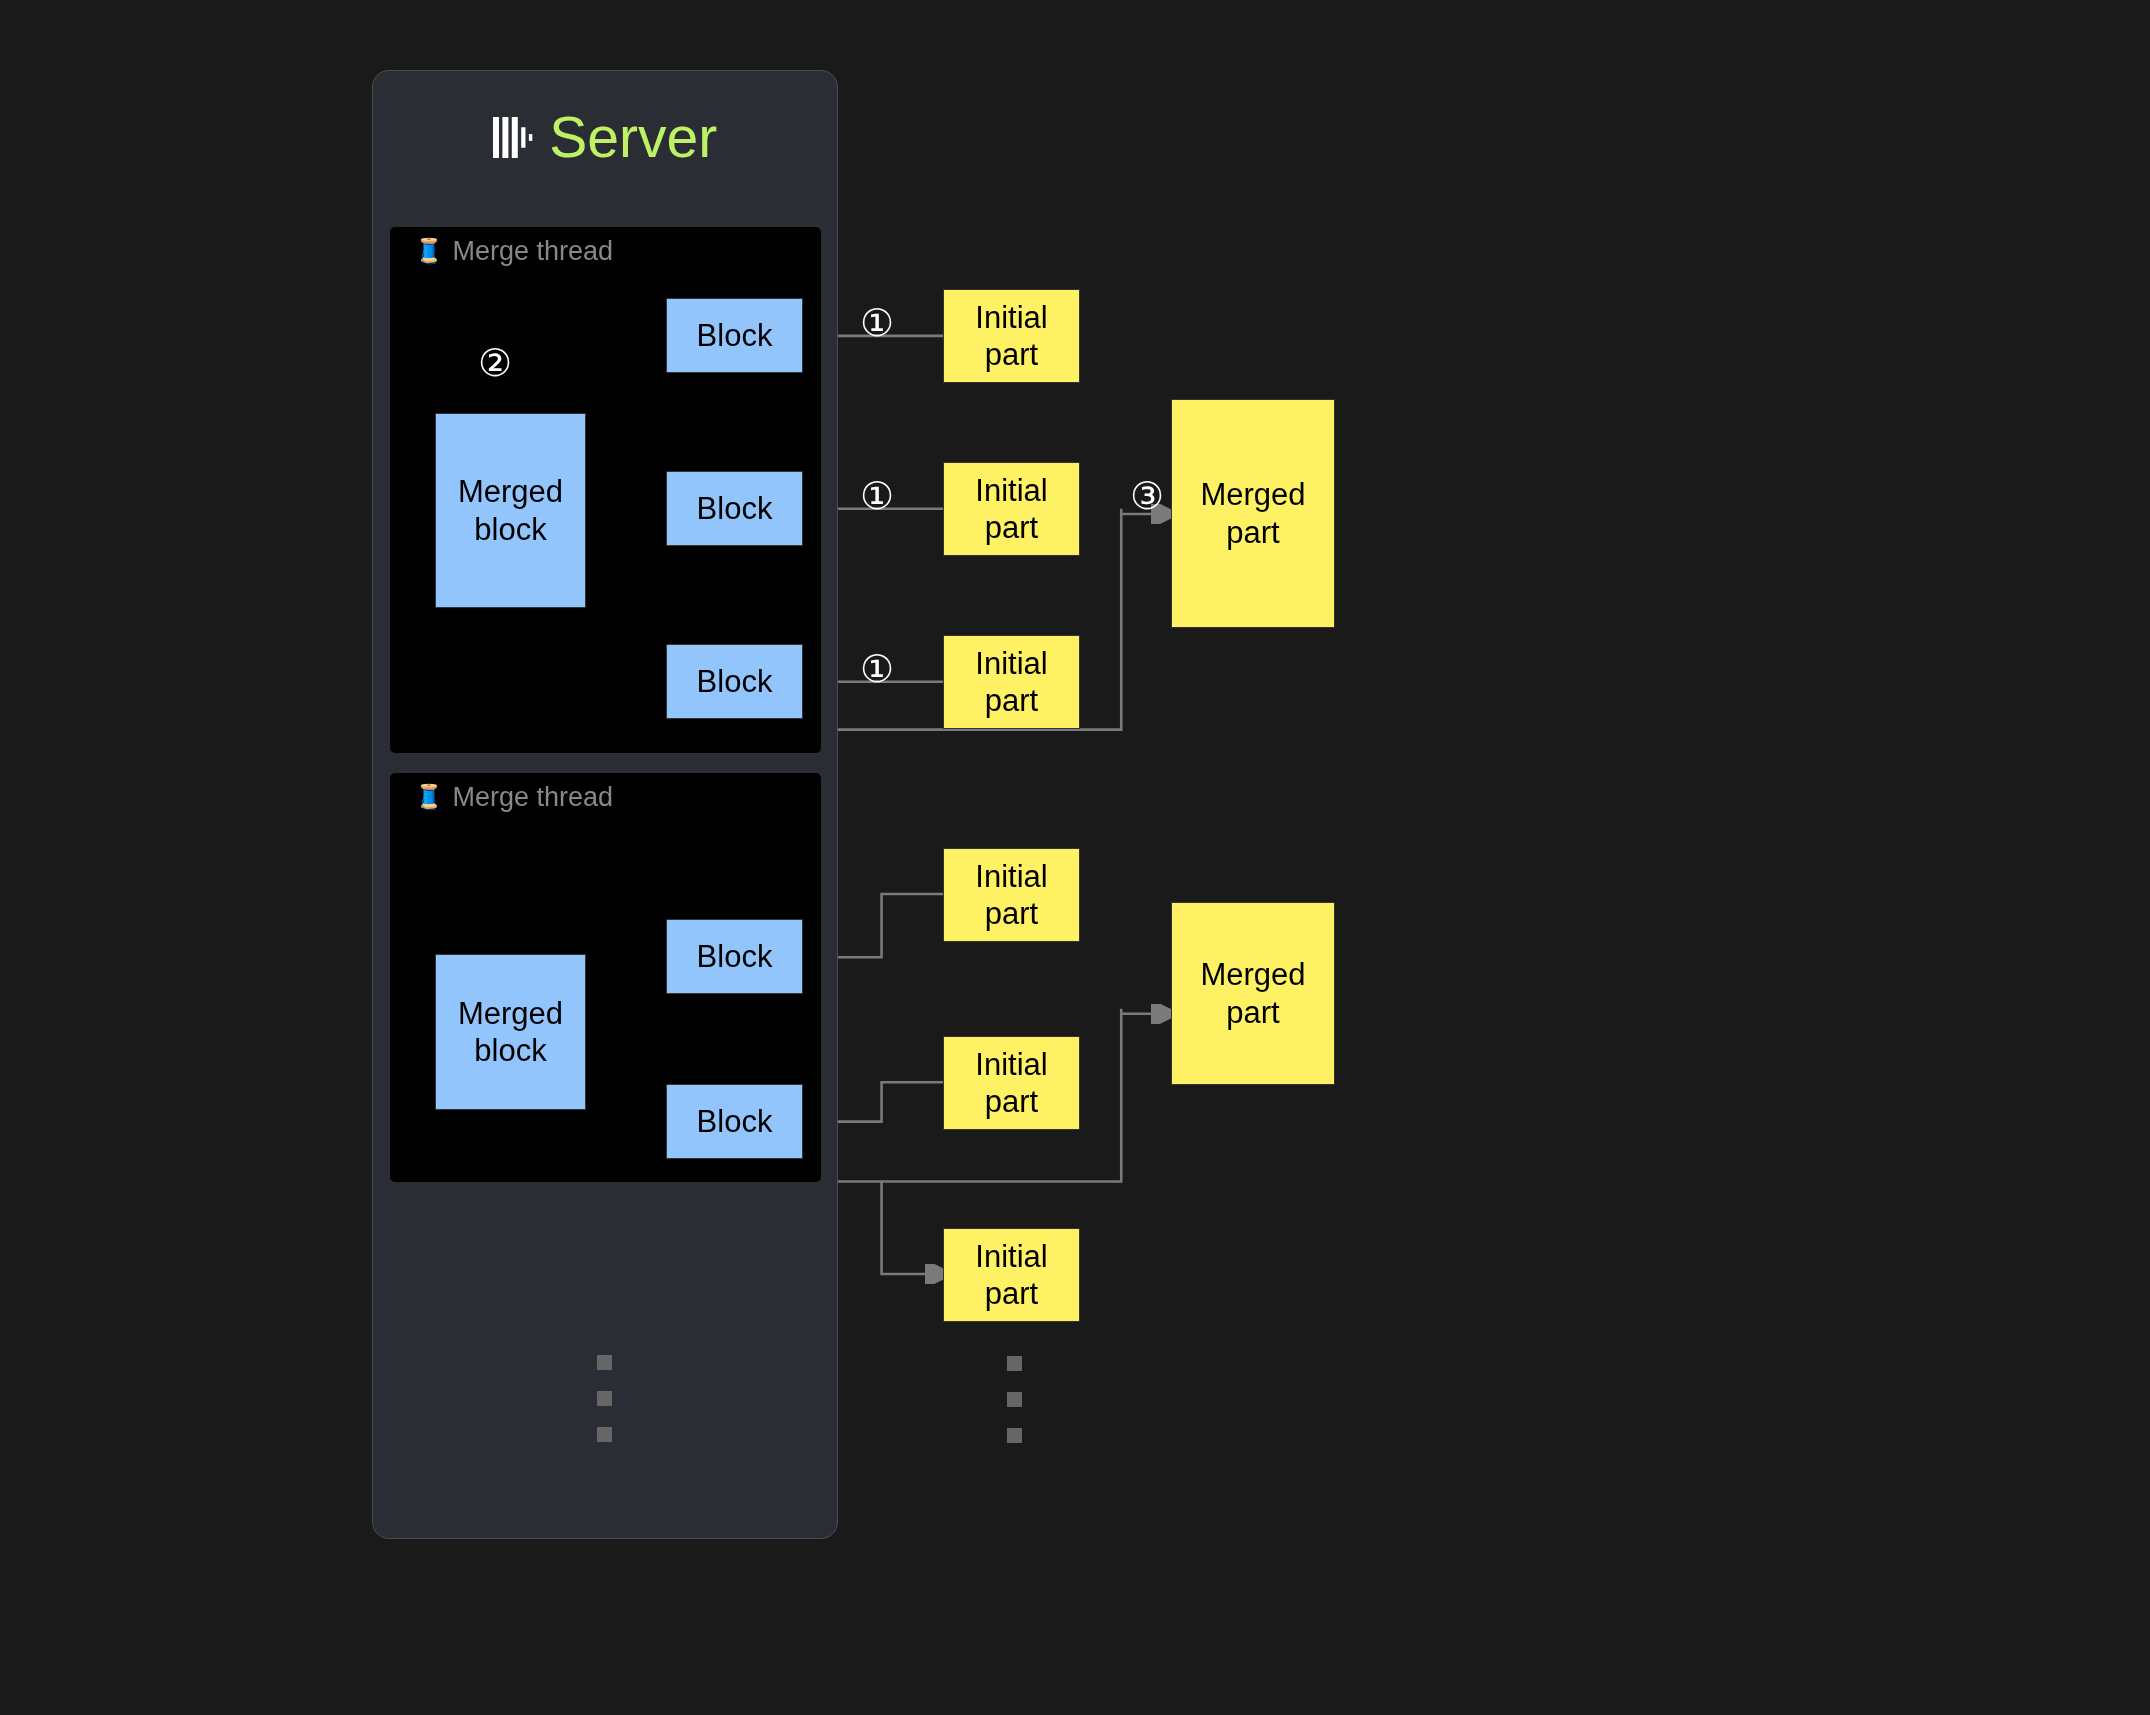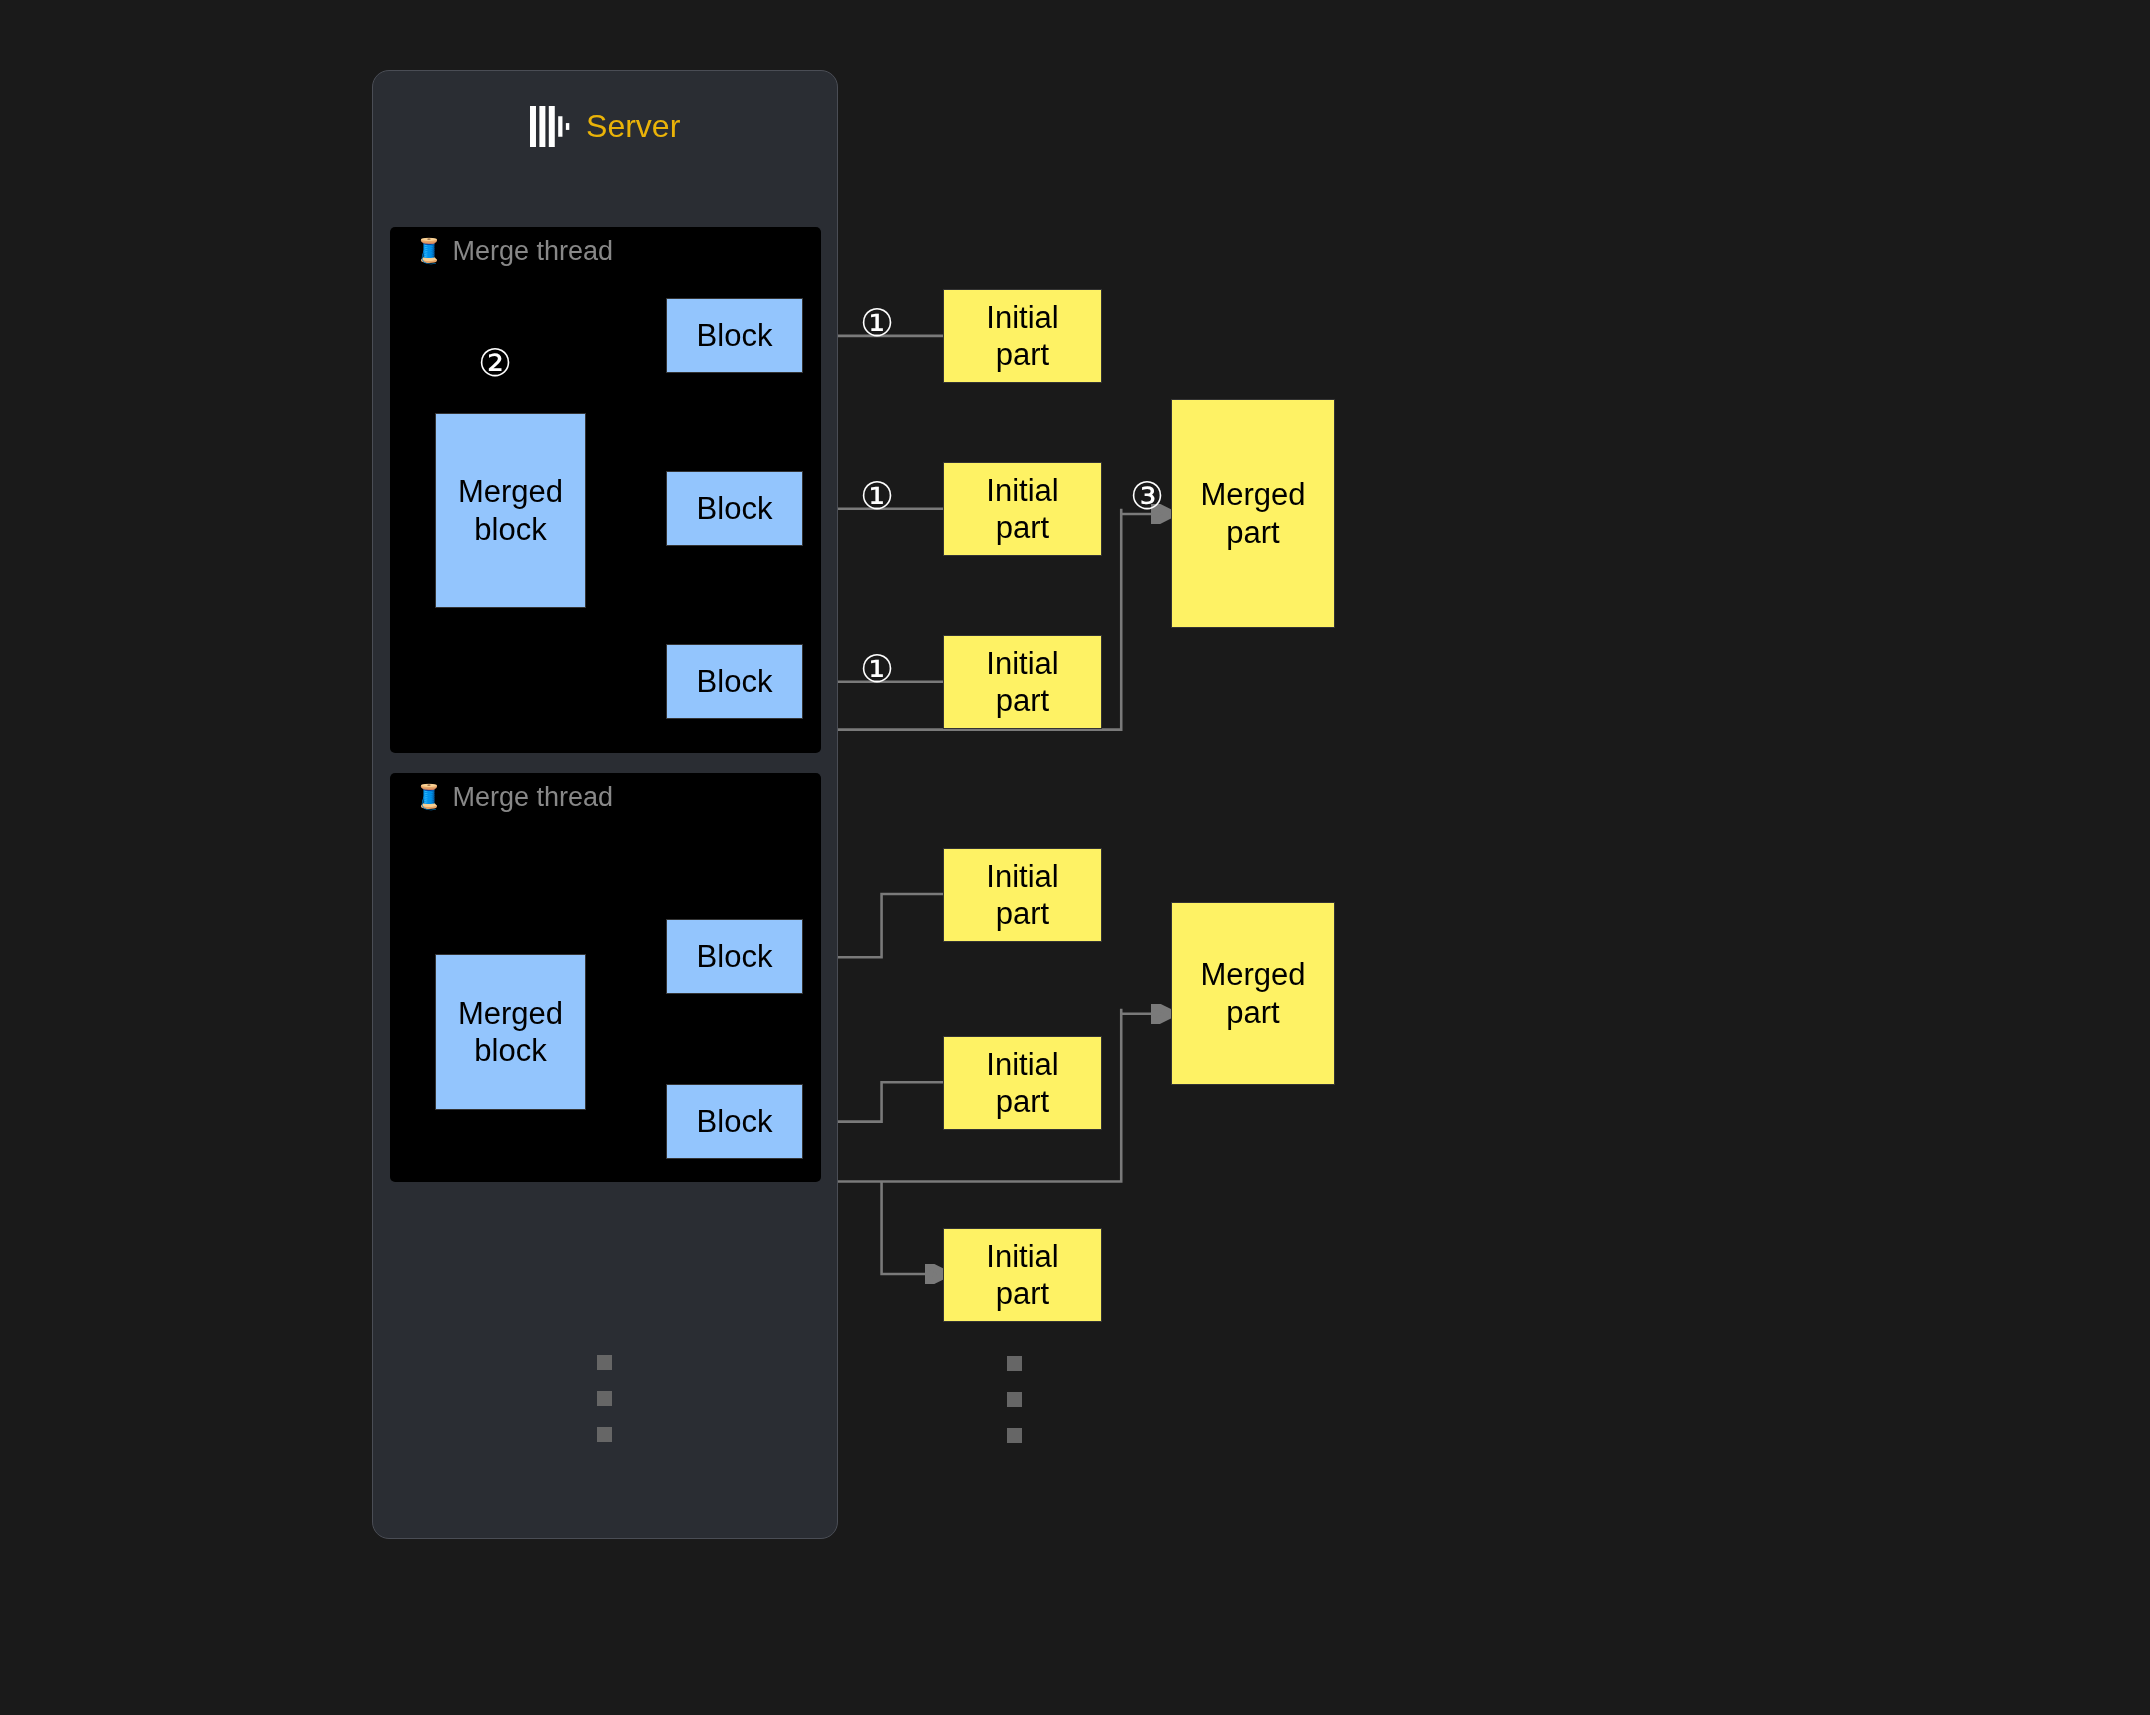--- a/index.html
+++ b/index.html
@@ -43,22 +43,22 @@
       padding: 33px 0 34px 0;
     }
 
     .server-icon {
       display: inline-flex;
       align-items: center;
       gap: 4.3px;
     }
 
     .server-title {
-      color: #eab308;
-      font-size: 32px;
+      color: #bef264;
+      font-size: 57px;
       font-weight: 400;
     }
 
     
     .merge-thread {
       position: absolute;
       left: 17px;
       width: 431px;
       background-color: #000000;
       border-radius: 5.1px;
@@ -107,21 +107,21 @@
       height: 75px;
     }
 
     .merged-block-box {
       background-color: #93c5fd;
       width: 151px;
     }
 
     .initial-part-box {
       background-color: #fef264;
-      width: 159px;
+      width: 137px;
       height: 94px;
     }
 
     .merged-part-box {
       background-color: #fef264;
       width: 164px;
     }
 
     
     .circled-num {

